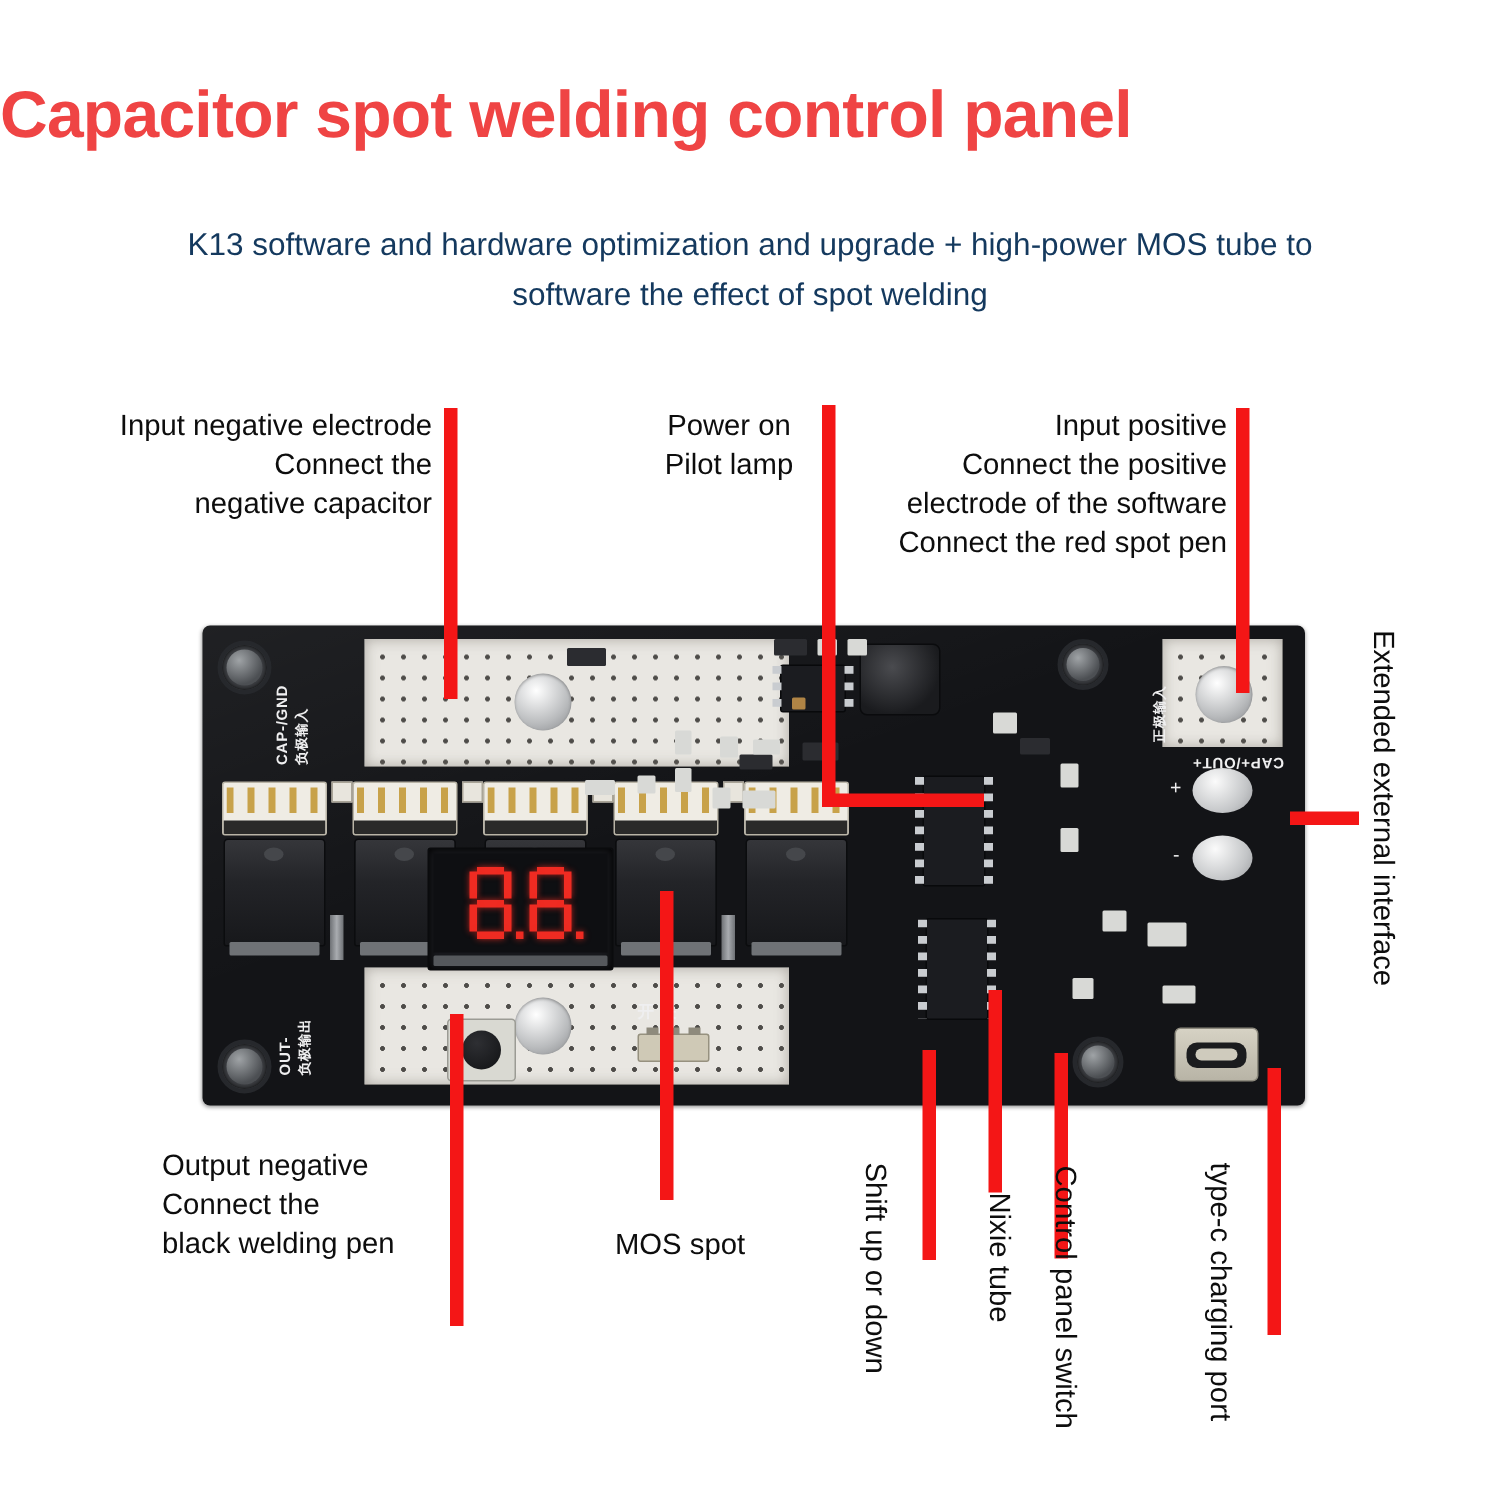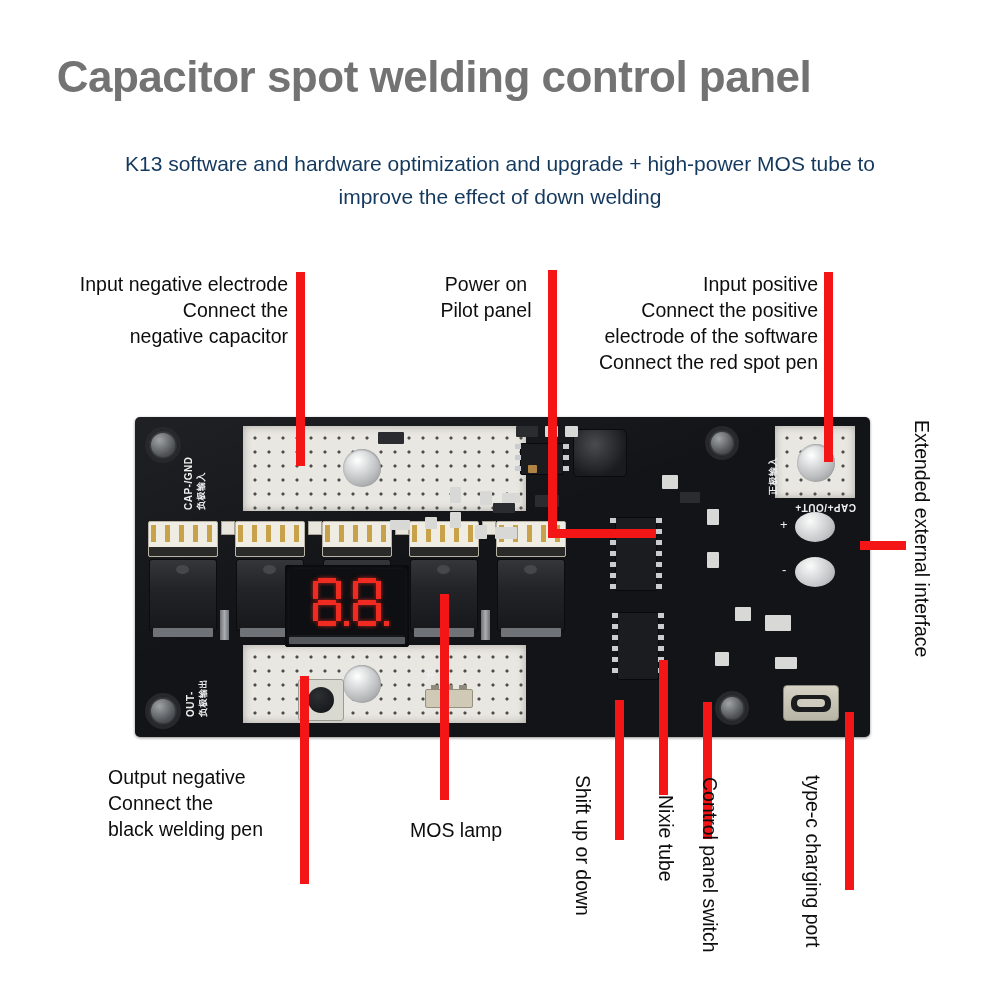--- a/index.html
+++ b/index.html
@@ -1,22 +1,22 @@
 <!DOCTYPE html>
 <html><head>
 <meta charset="utf-8">
 <style>
   html,body{margin:0;padding:0;background:#ffffff;}
   body{width:1000px;height:1000px;position:relative;overflow:hidden;
        font-family:"Liberation Sans",sans-serif;}
 
   
   #page-title{
-    position:absolute; left:0; top:52px; width:868px; text-align:center;
-    font-size:44px; font-weight:bold; color:#737373; letter-spacing:-0.5px;
+    position:absolute; left:0; top:52px; width:868px; text-align:left;
+    font-size:44px; font-weight:bold; color:#ef4444; letter-spacing:-0.5px;
     white-space:nowrap;
   }
   #page-subtitle{
     position:absolute; left:110px; top:148px; width:780px; text-align:center;
     font-size:21px; color:#14395e; line-height:1.55;
   }
 
   
   .callout{ position:absolute; color:#0d0d0d; font-size:19.5px; line-height:1.33;
             white-space:pre-line; }
@@ -135,21 +135,21 @@
          transform-origin:0 0; }
   .silk.cn{ font-size:9px; }
   .silk.r90ccw{ transform:rotate(-90deg); }
   .silk.r180{ transform:rotate(180deg); }
   .silk.plain{ font-weight:normal; }
 </style>
 </head>
 <body>
 
 <div id="page-title">Capacitor spot welding control panel</div>
-<div id="page-subtitle">K13 software and hardware optimization and upgrade + high-power MOS tube to improve the effect of down welding</div>
+<div id="page-subtitle">K13 software and hardware optimization and upgrade + high-power MOS tube to software the effect of spot welding</div>
 
 <div id="pcb">
 
   <div class="mhole" style="left:10px;top:10px;width:30px;height:30px;">
       <i></i>
     </div>
   <div class="mhole" style="left:10px;top:276px;width:30px;height:30px;">
       <i></i>
     </div>
   <div class="mhole" style="left:570px;top:9px;width:28px;height:28px;">
@@ -305,34 +305,34 @@
 <div class="lead" style="left:615px;top:700px;width:9px;height:140px;"></div>
 <div class="lead" style="left:659px;top:660px;width:9px;height:135px;"></div>
 <div class="lead" name="control-switch" style="left:703px;top:702px;width:9px;height:137px;"></div>
 <div class="lead" style="left:845px;top:712px;width:9px;height:178px;"></div>
 
 <div class="callout ca-right" style="left:40px;top:272px;width:248px;">Input negative electrode
 Connect the
 negative capacitor</div>
 
 <div class="callout ca-center" style="left:430px;top:272px;width:112px;">Power on
-Pilot panel</div>
+Pilot lamp</div>
 
 <div class="callout ca-right" style="left:566px;top:272px;width:252px;">Input positive
 Connect the positive
 electrode of the software
 Connect the red spot pen</div>
 
 <div class="callout ca-left ca-vert" style="left:934px;top:420px;">Extended external interface</div>
 
 <div class="callout ca-left" style="left:108px;top:765px;width:230px;">Output negative
 Connect the
 black welding pen</div>
 
-<div class="callout ca-left" style="left:410px;top:818px;width:130px;">MOS lamp</div>
+<div class="callout ca-left" style="left:410px;top:818px;width:130px;">MOS spot</div>
 
 <div class="callout ca-left ca-vert" style="left:595px;top:775px;">Shift up or down</div>
 
 <div class="callout ca-left ca-vert" style="left:678px;top:795px;">Nixie tube</div>
 
 <div class="callout ca-left ca-vert" style="left:722px;top:777px;">Control panel switch</div>
 
 <div class="callout ca-left ca-vert" style="left:825px;top:775px;">type-c charging port</div>
 
 </body></html>

